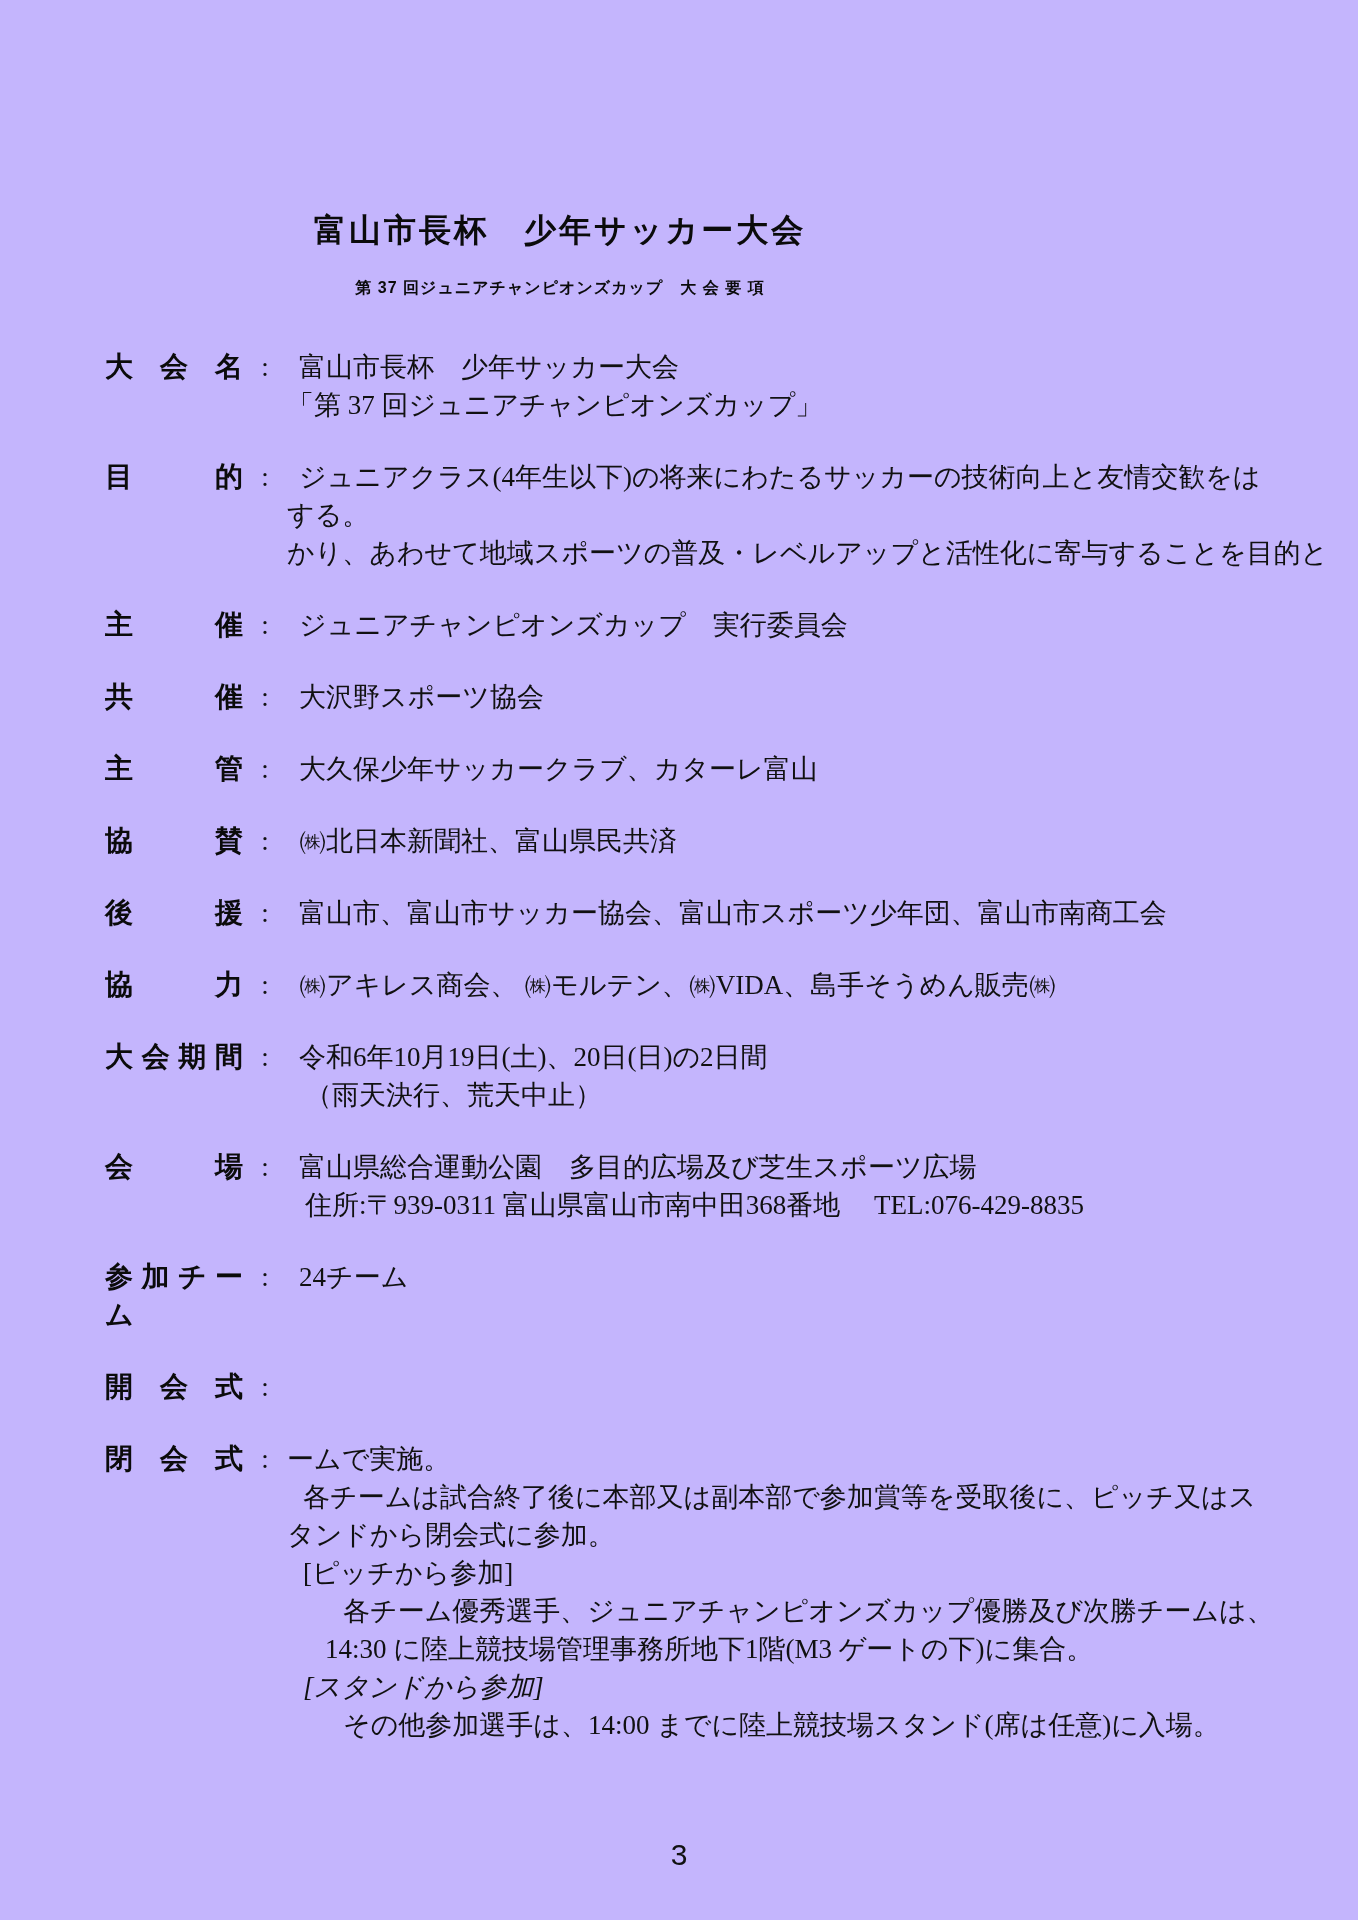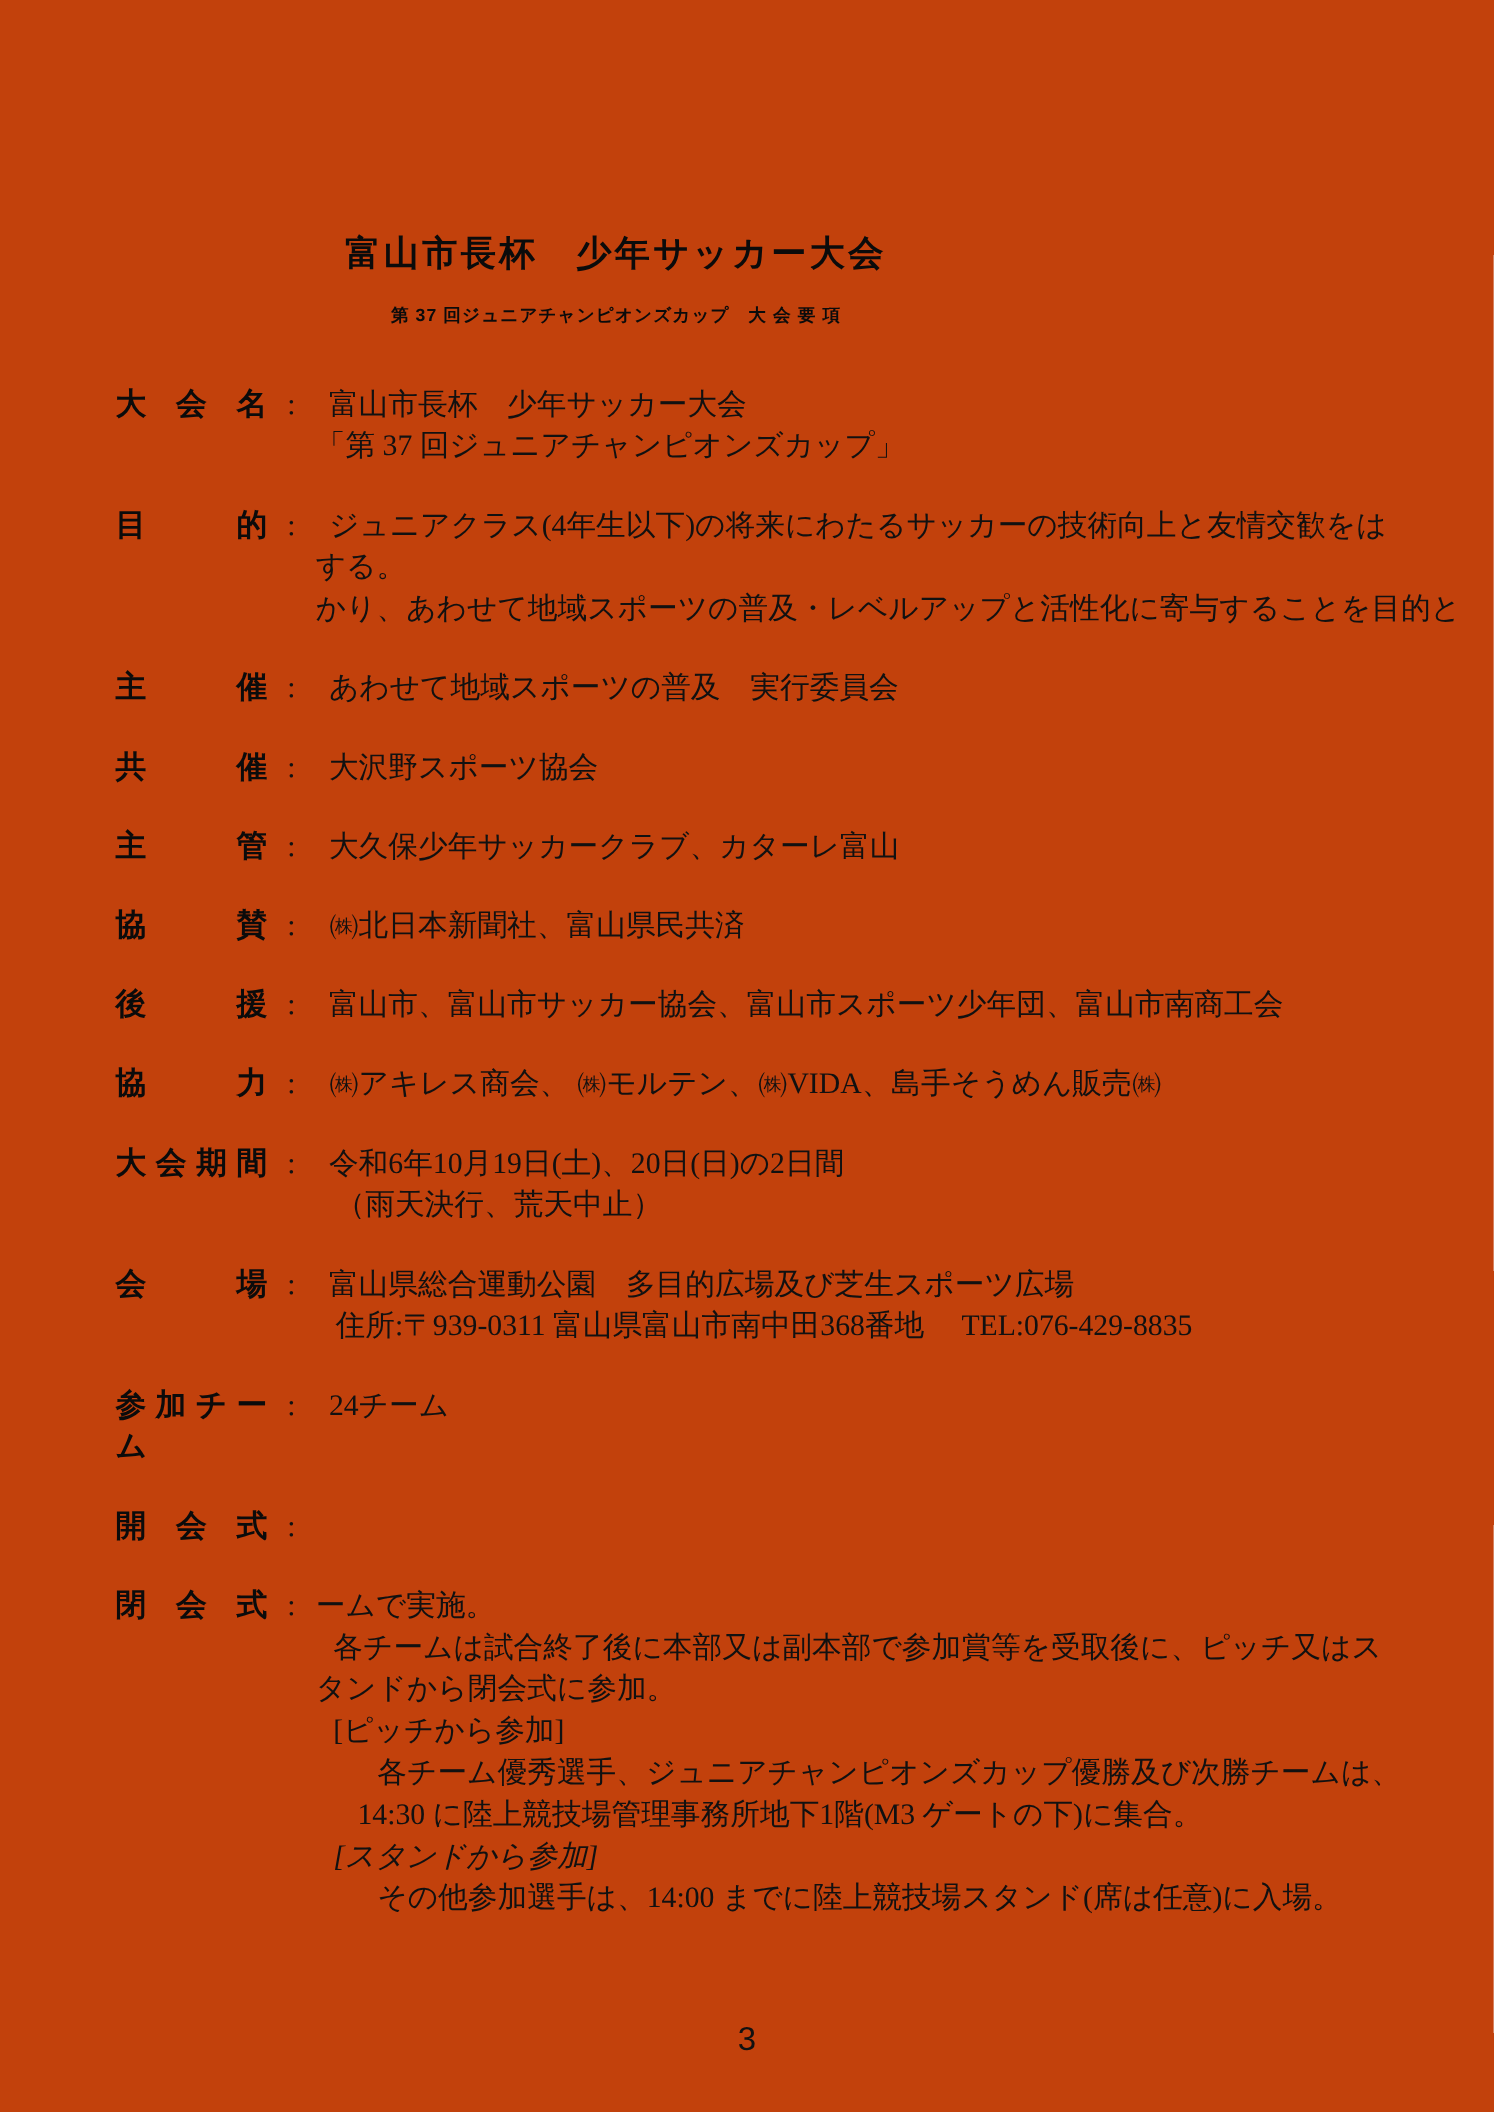--- a/index.html
+++ b/index.html
@@ -4,21 +4,21 @@
 <style>
   html, body {
     margin: 0;
     padding: 0;
     background: #ffffff;
   }
   .page {
     position: relative;
     width: 1358px;
     height: 1920px;
-    background: #c2410c;
+    background: #c4b5fd;
     color: #111111;
     overflow: hidden;
     font-family: "Liberation Serif", "DejaVu Serif", serif;
   }
   
   .heading-block {
     width: 1120px;           
     margin: 0;
     padding-top: 210px;
     text-align: center;
@@ -122,21 +122,21 @@
           <div class="line" style="padding-left: 12px;">ジュニアクラス(4年生以下)の将来にわたるサッカーの技術向上と友情交歓をは</div>
           <div class="line" style="padding-left: 0px;">する。</div>
           <div class="line" style="padding-left: 0px;">かり、あわせて地域スポーツの普及・レベルアップと活性化に寄与することを目的と</div>
         </div>
   </div>
 
   <div class="row">
     <span class="row-label">主催</span>
     <span class="row-colon">:</span>
     <div class="row-content">
-          <div class="line" style="padding-left: 12px;">あわせて地域スポーツの普及　実行委員会</div>
+          <div class="line" style="padding-left: 12px;">ジュニアチャンピオンズカップ　実行委員会</div>
         </div>
   </div>
 
   <div class="row">
     <span class="row-label">共催</span>
     <span class="row-colon">:</span>
     <div class="row-content">
           <div class="line" style="padding-left: 12px;">大沢野スポーツ協会</div>
         </div>
   </div>

